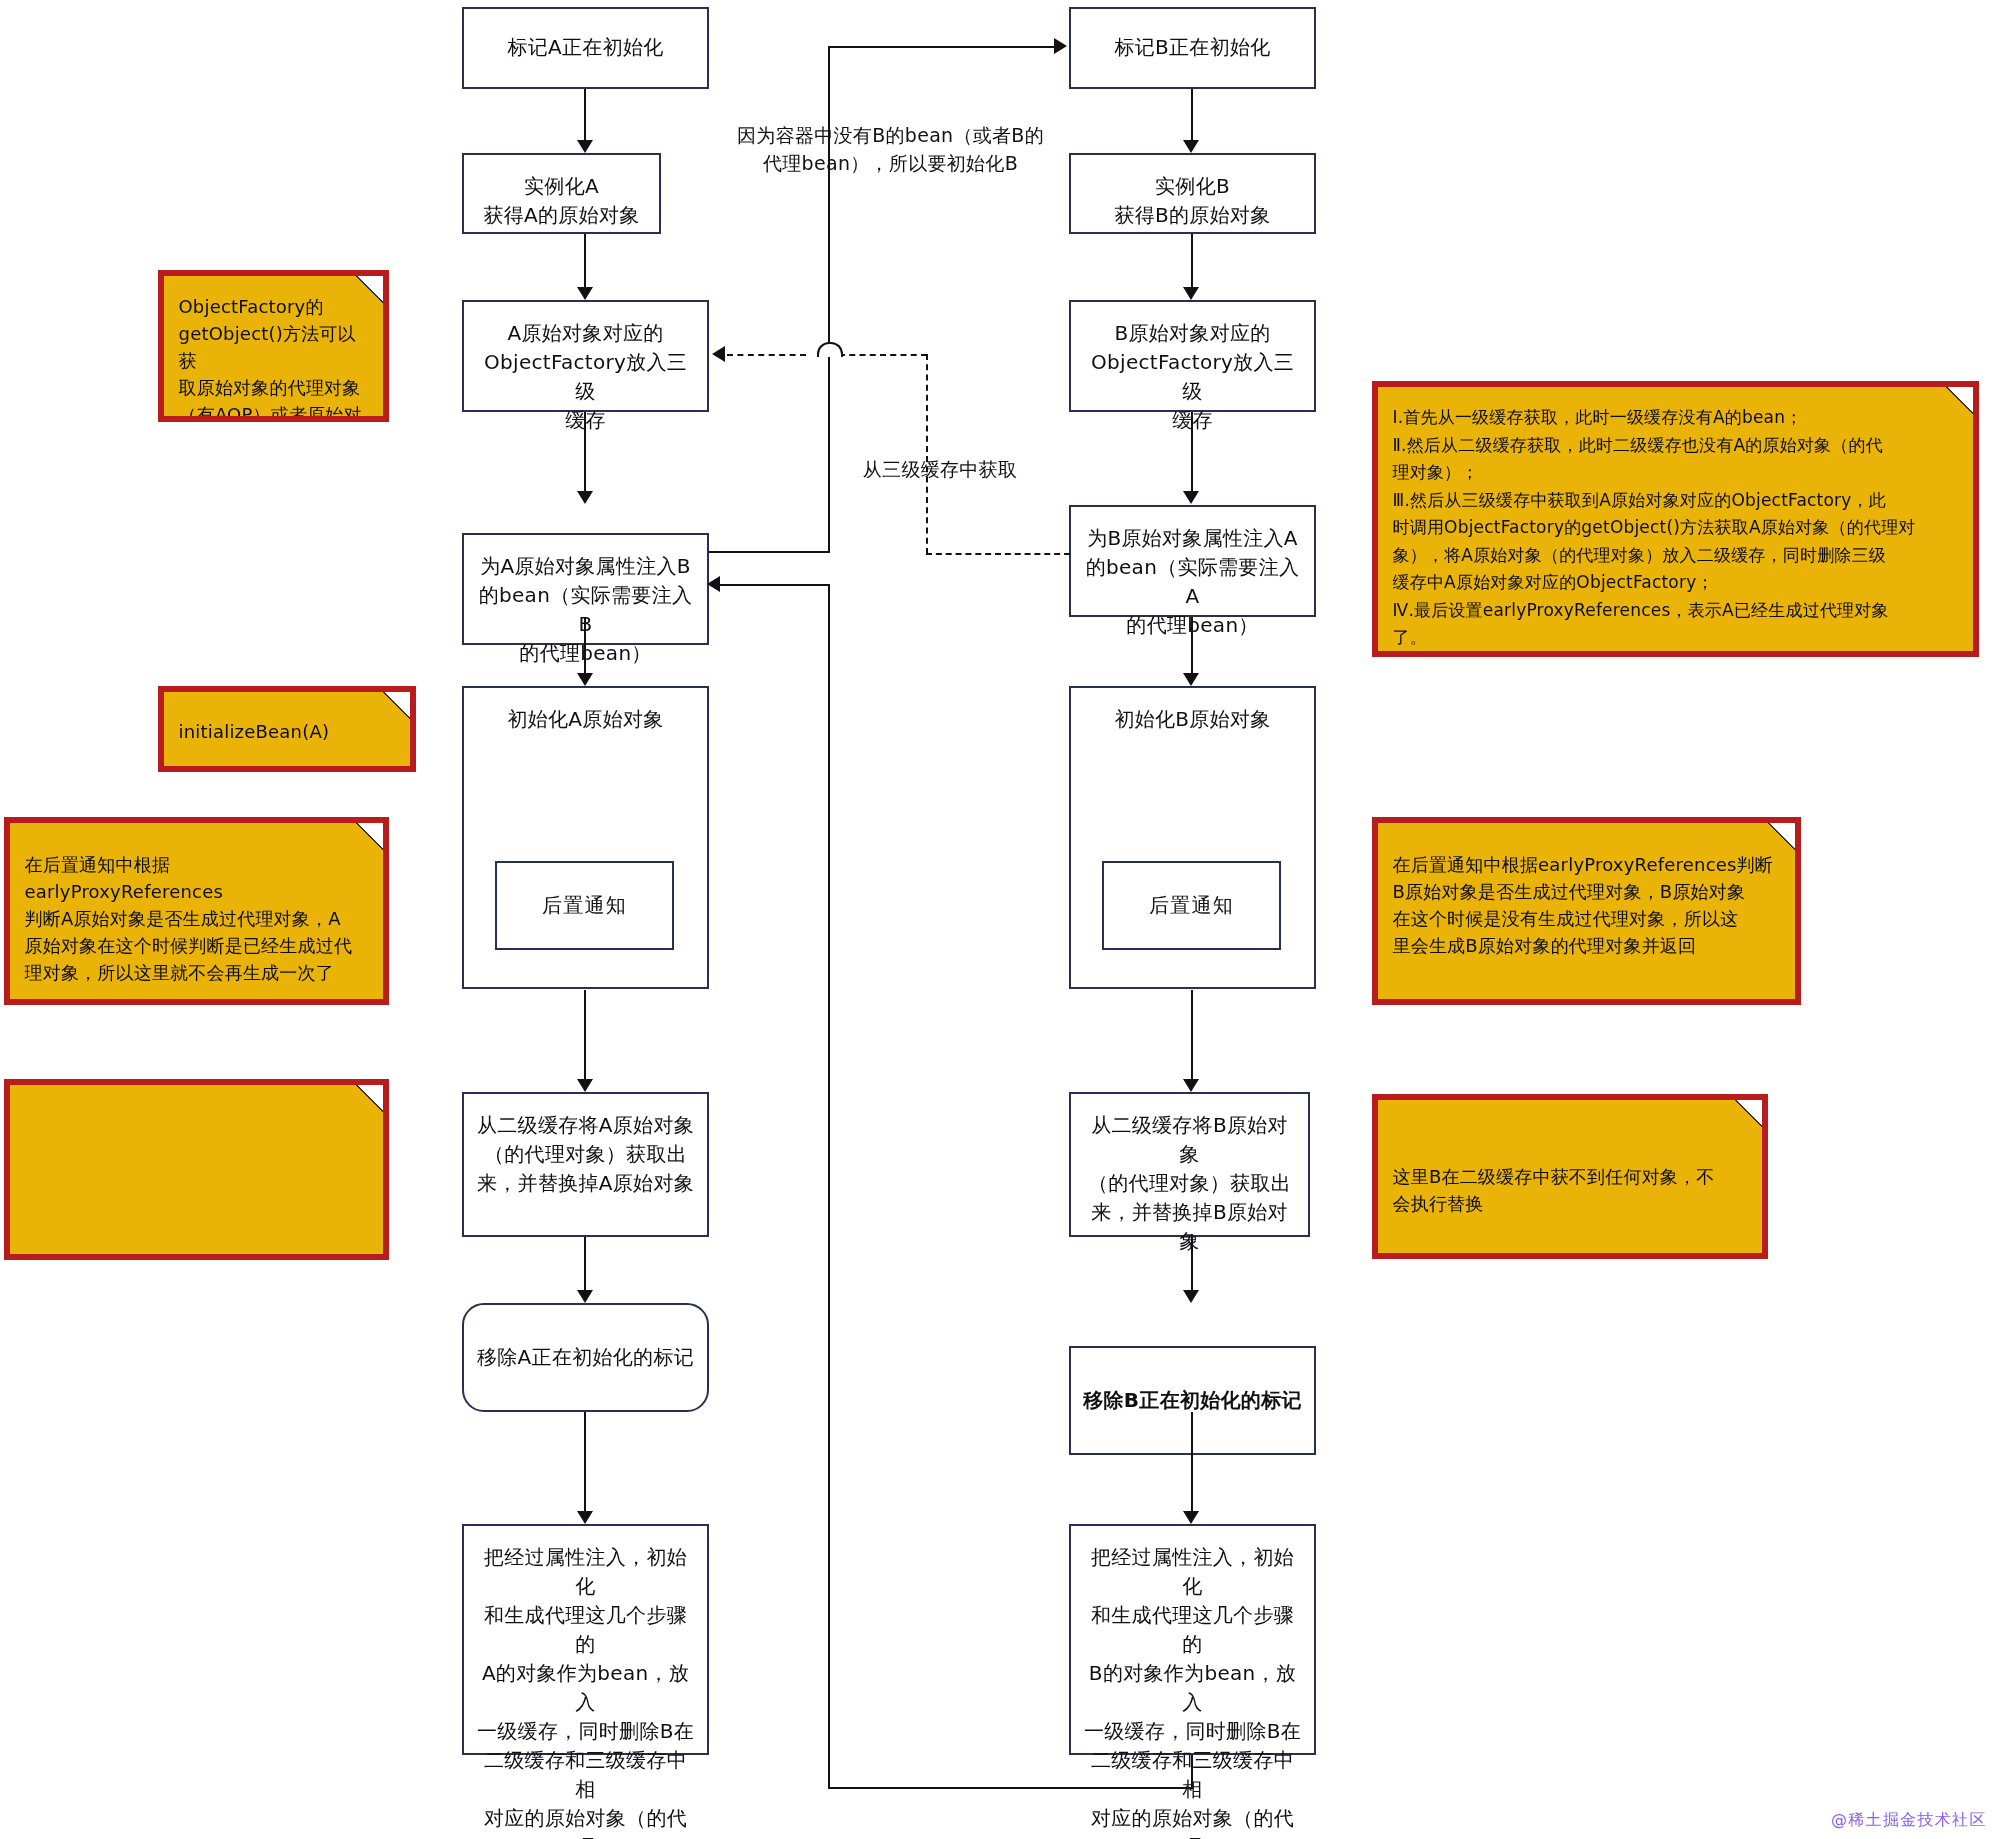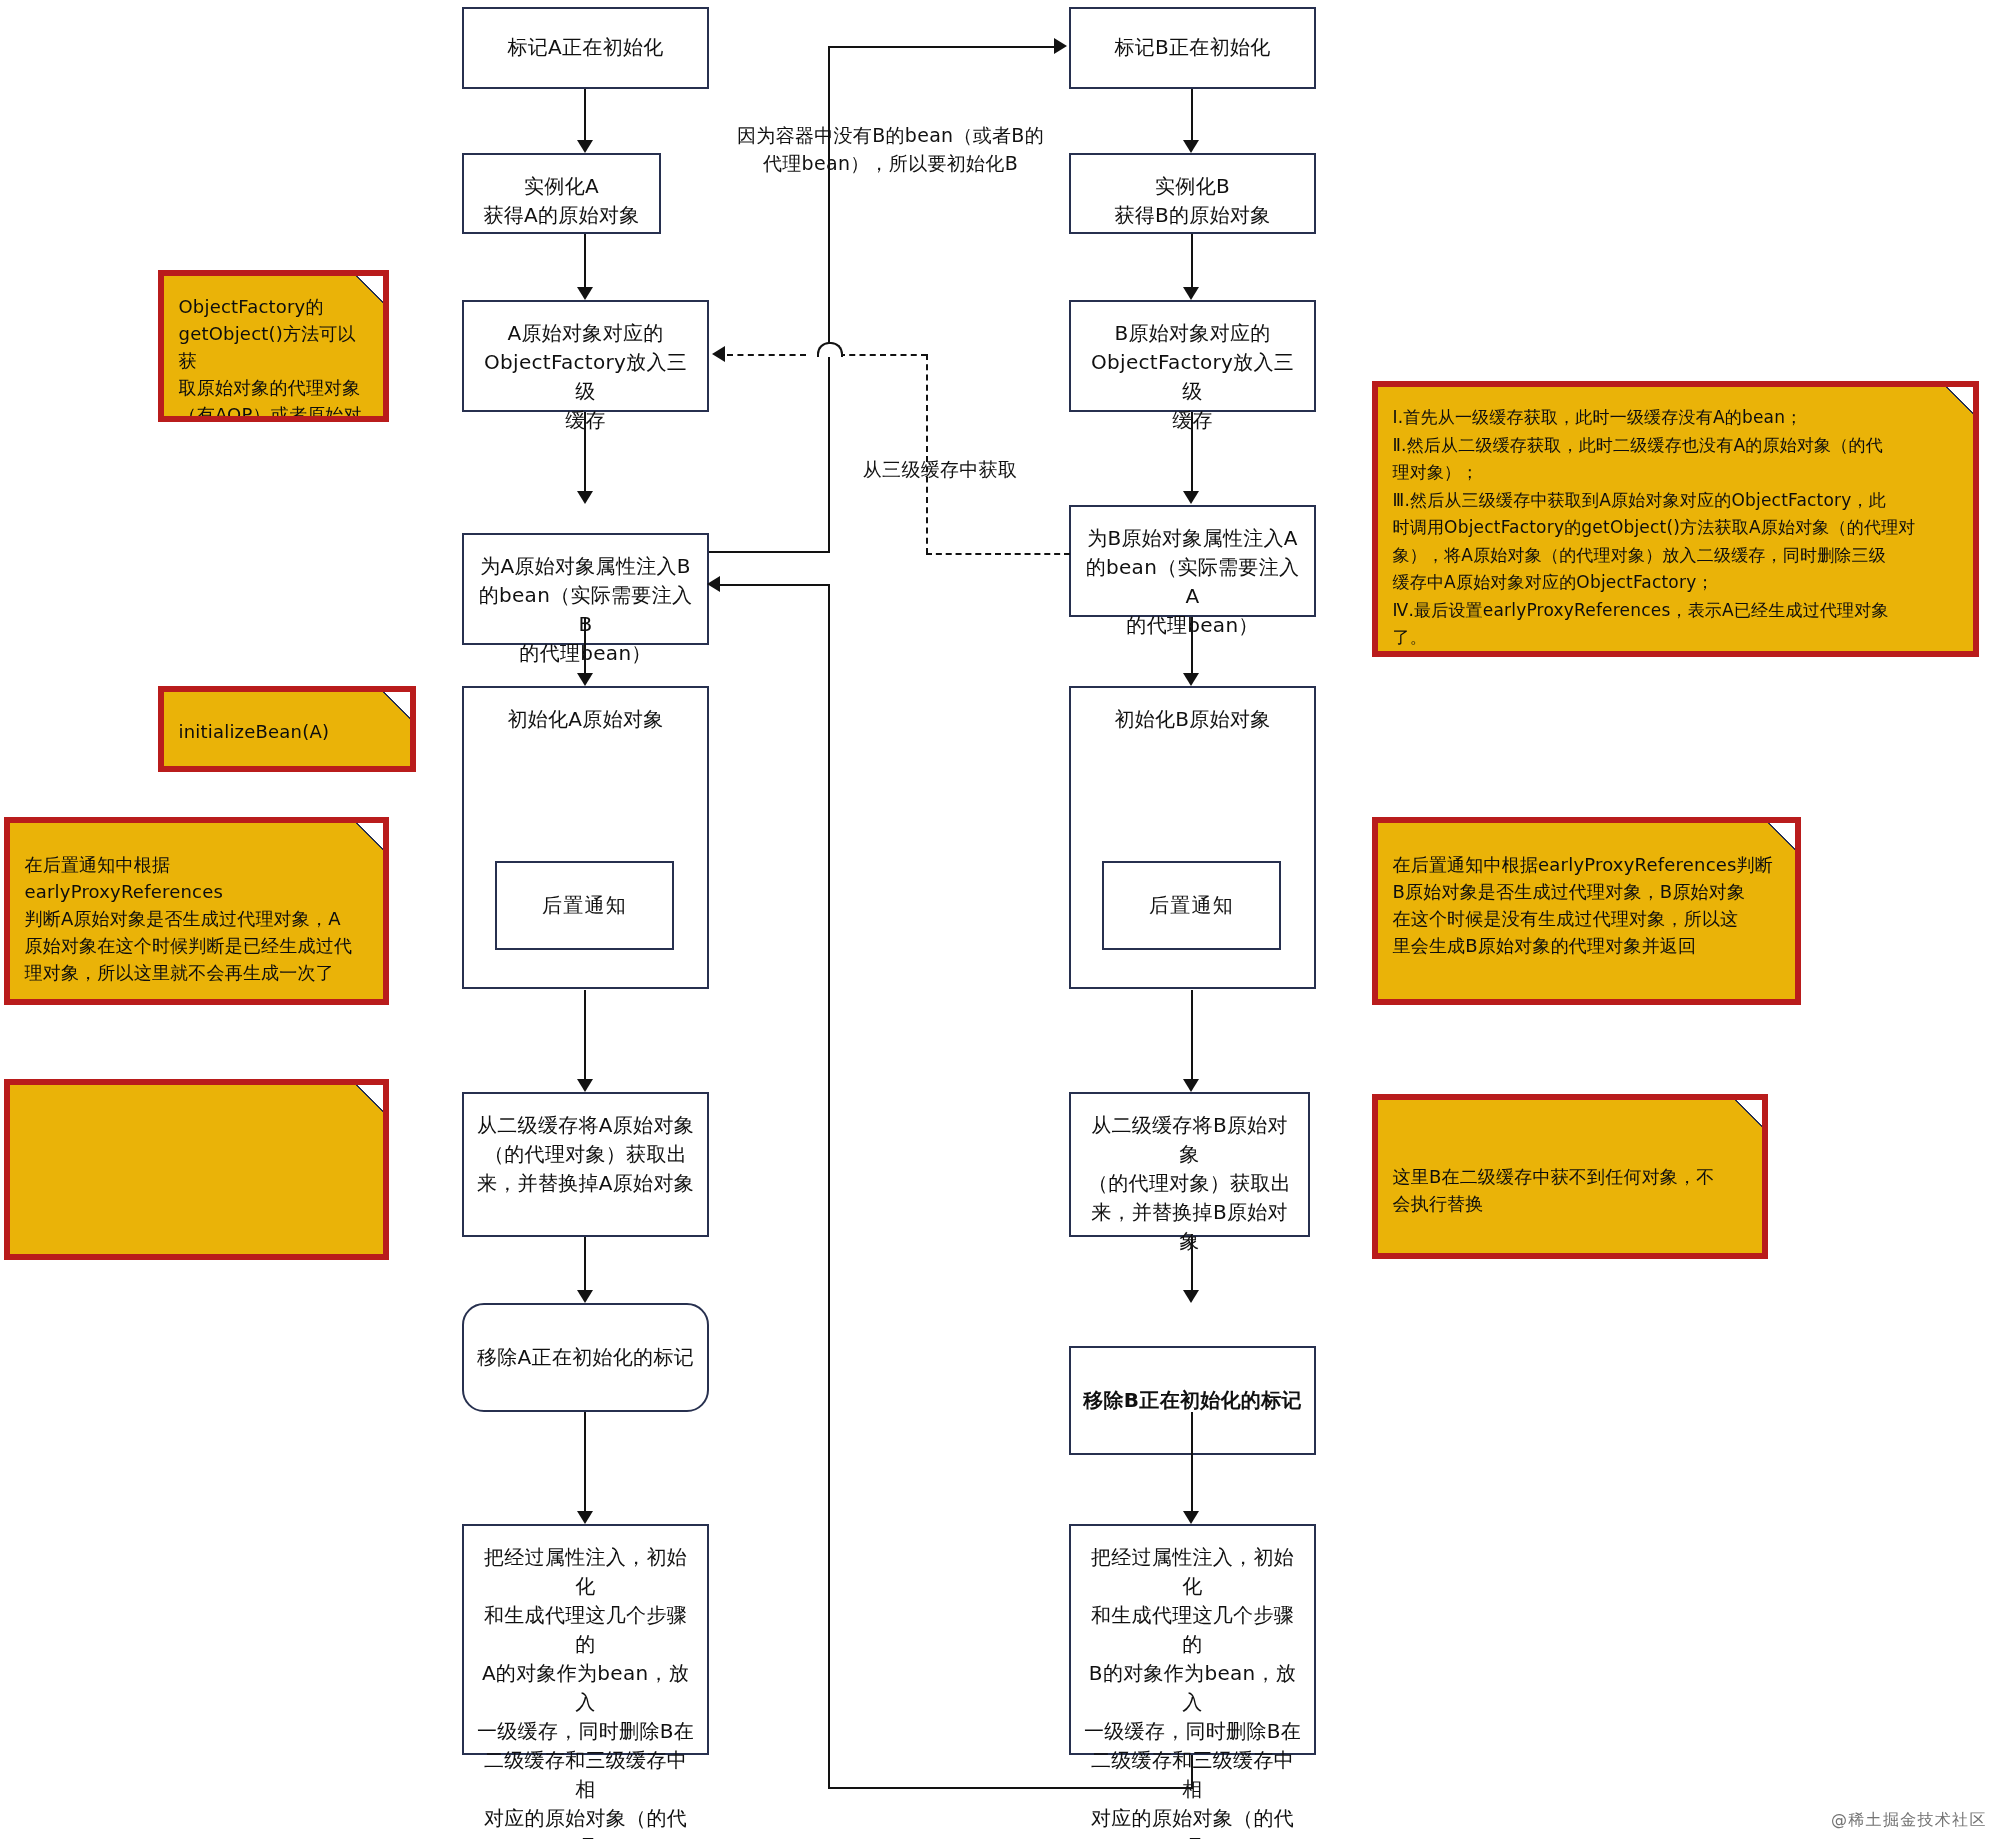--- a/index.html
+++ b/index.html
@@ -96,21 +96,21 @@
     text-align:center;
     color:#111111;
     font-size:19px;
     line-height:1.5;
     white-space:pre-line;
     letter-spacing:0.3px;
   }
 
   .watermark{
     position:absolute;
-    color:#737373;
+    color:#8b5cf6;
     font-size:16px;
     letter-spacing:1.3px;
     white-space:nowrap;
   }
 </style>
 </head>
 <body>
 
 <div id="canvas">
 

